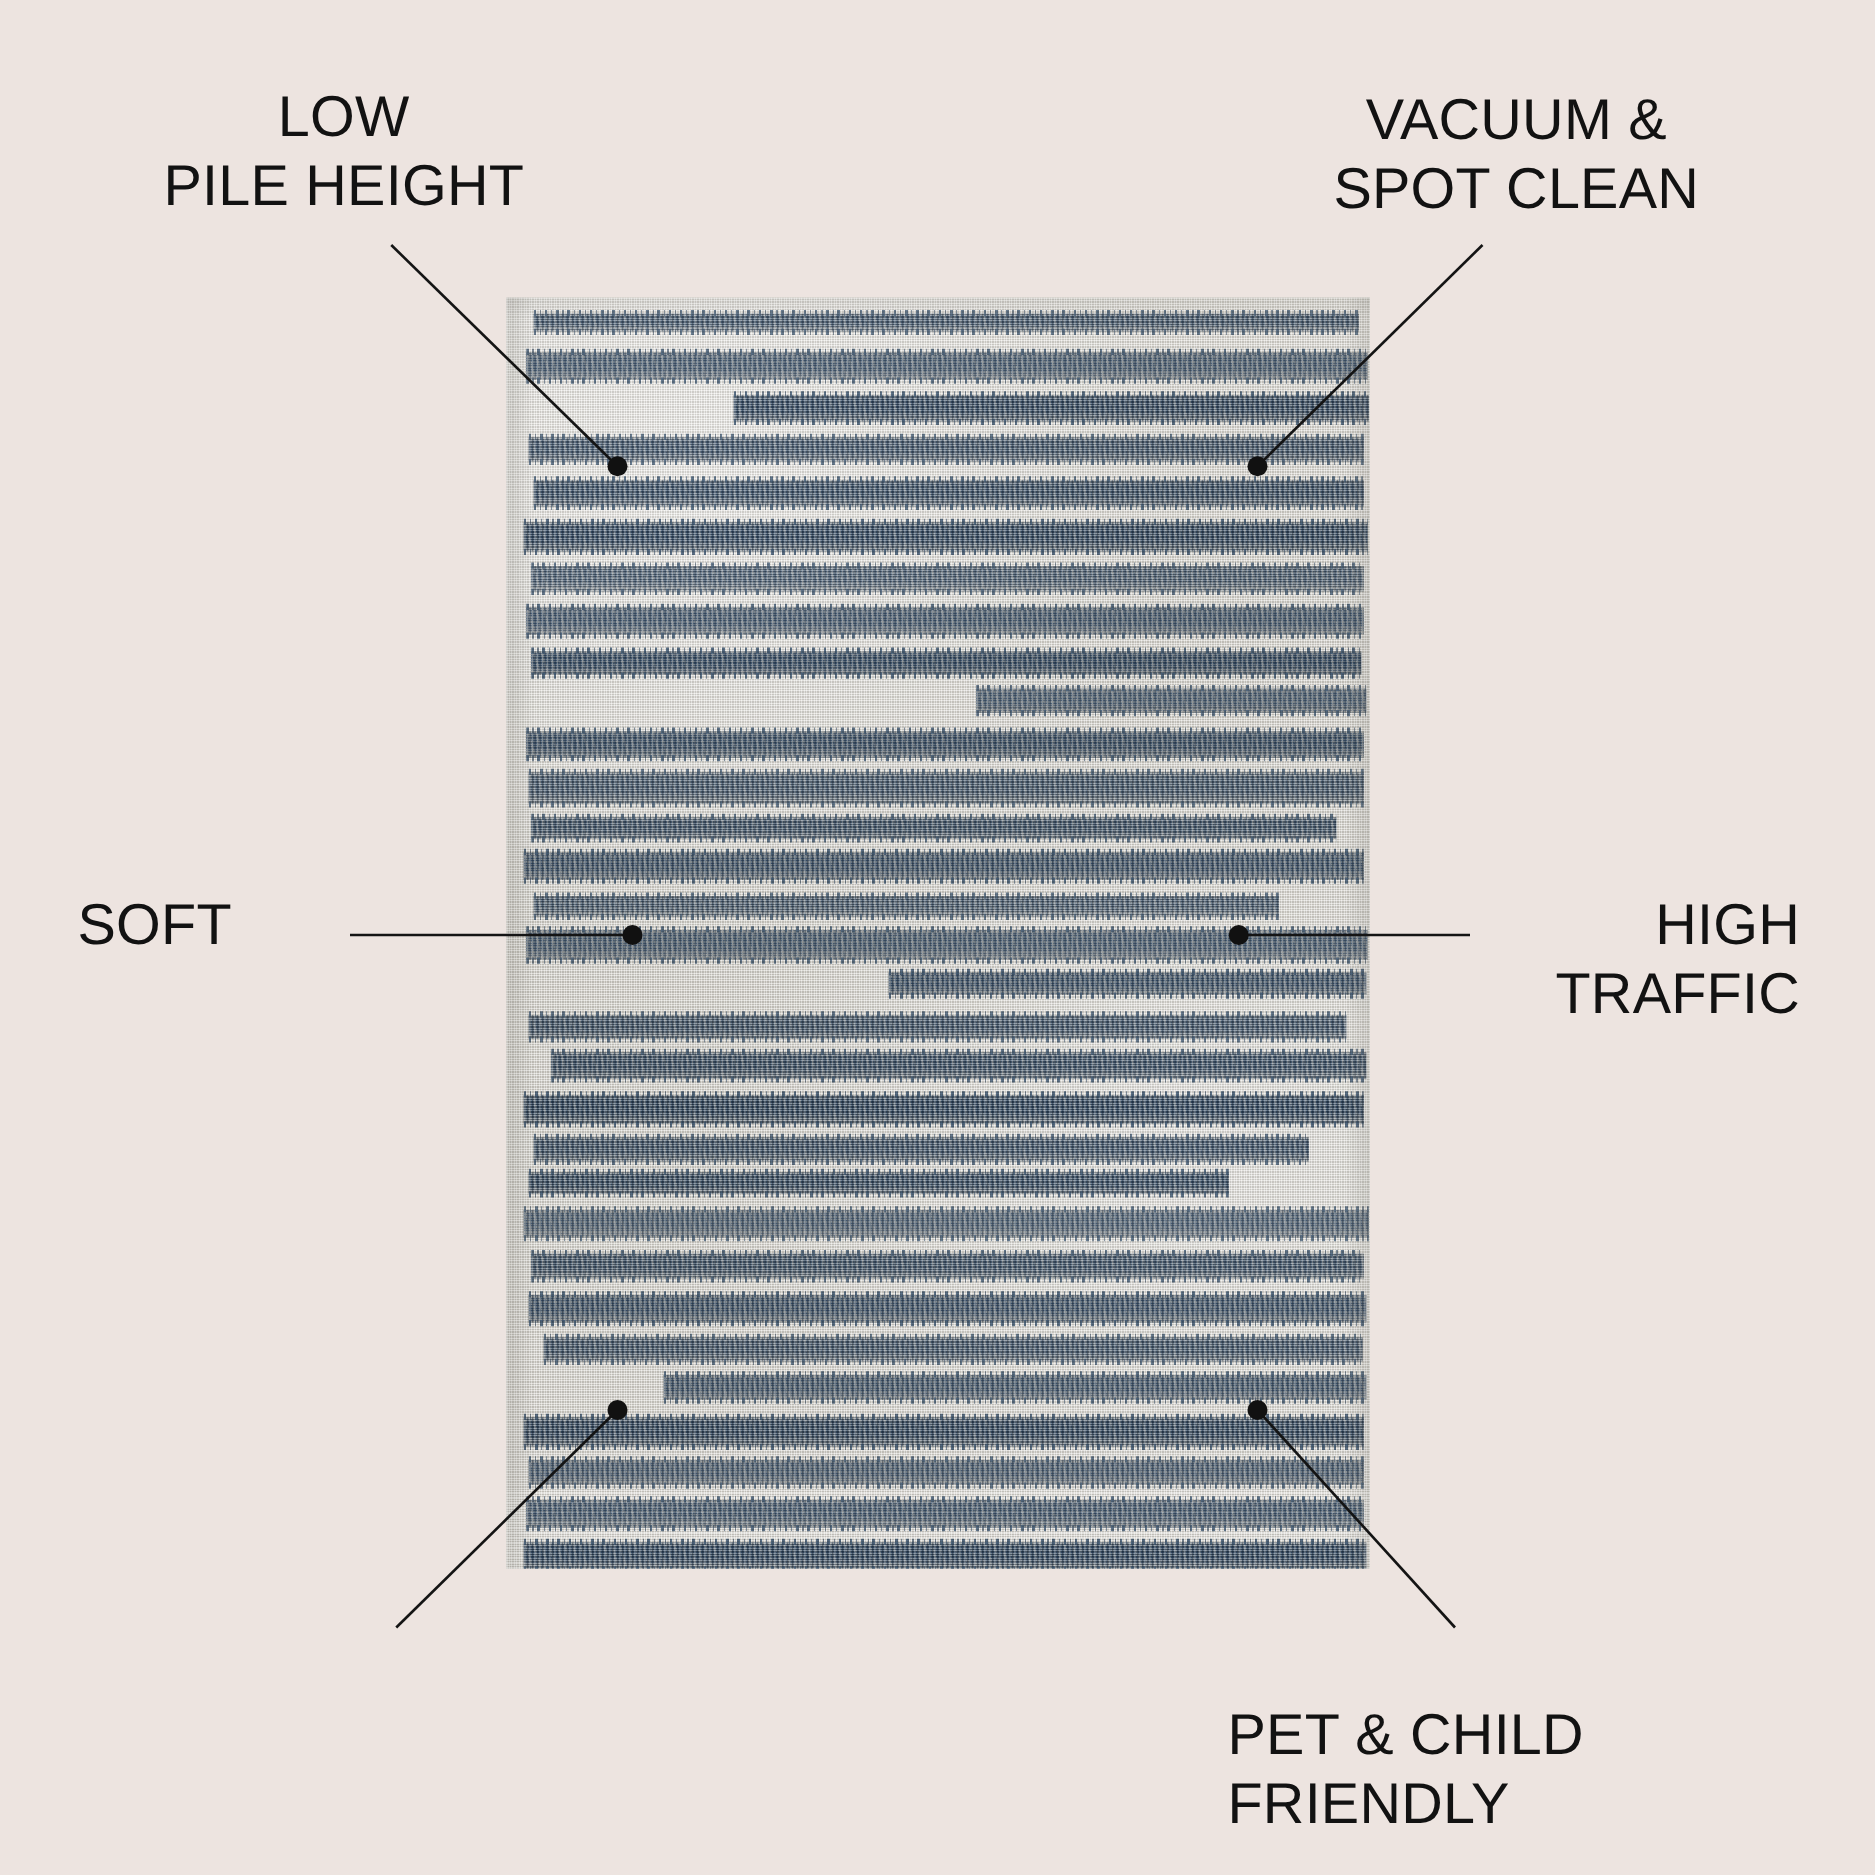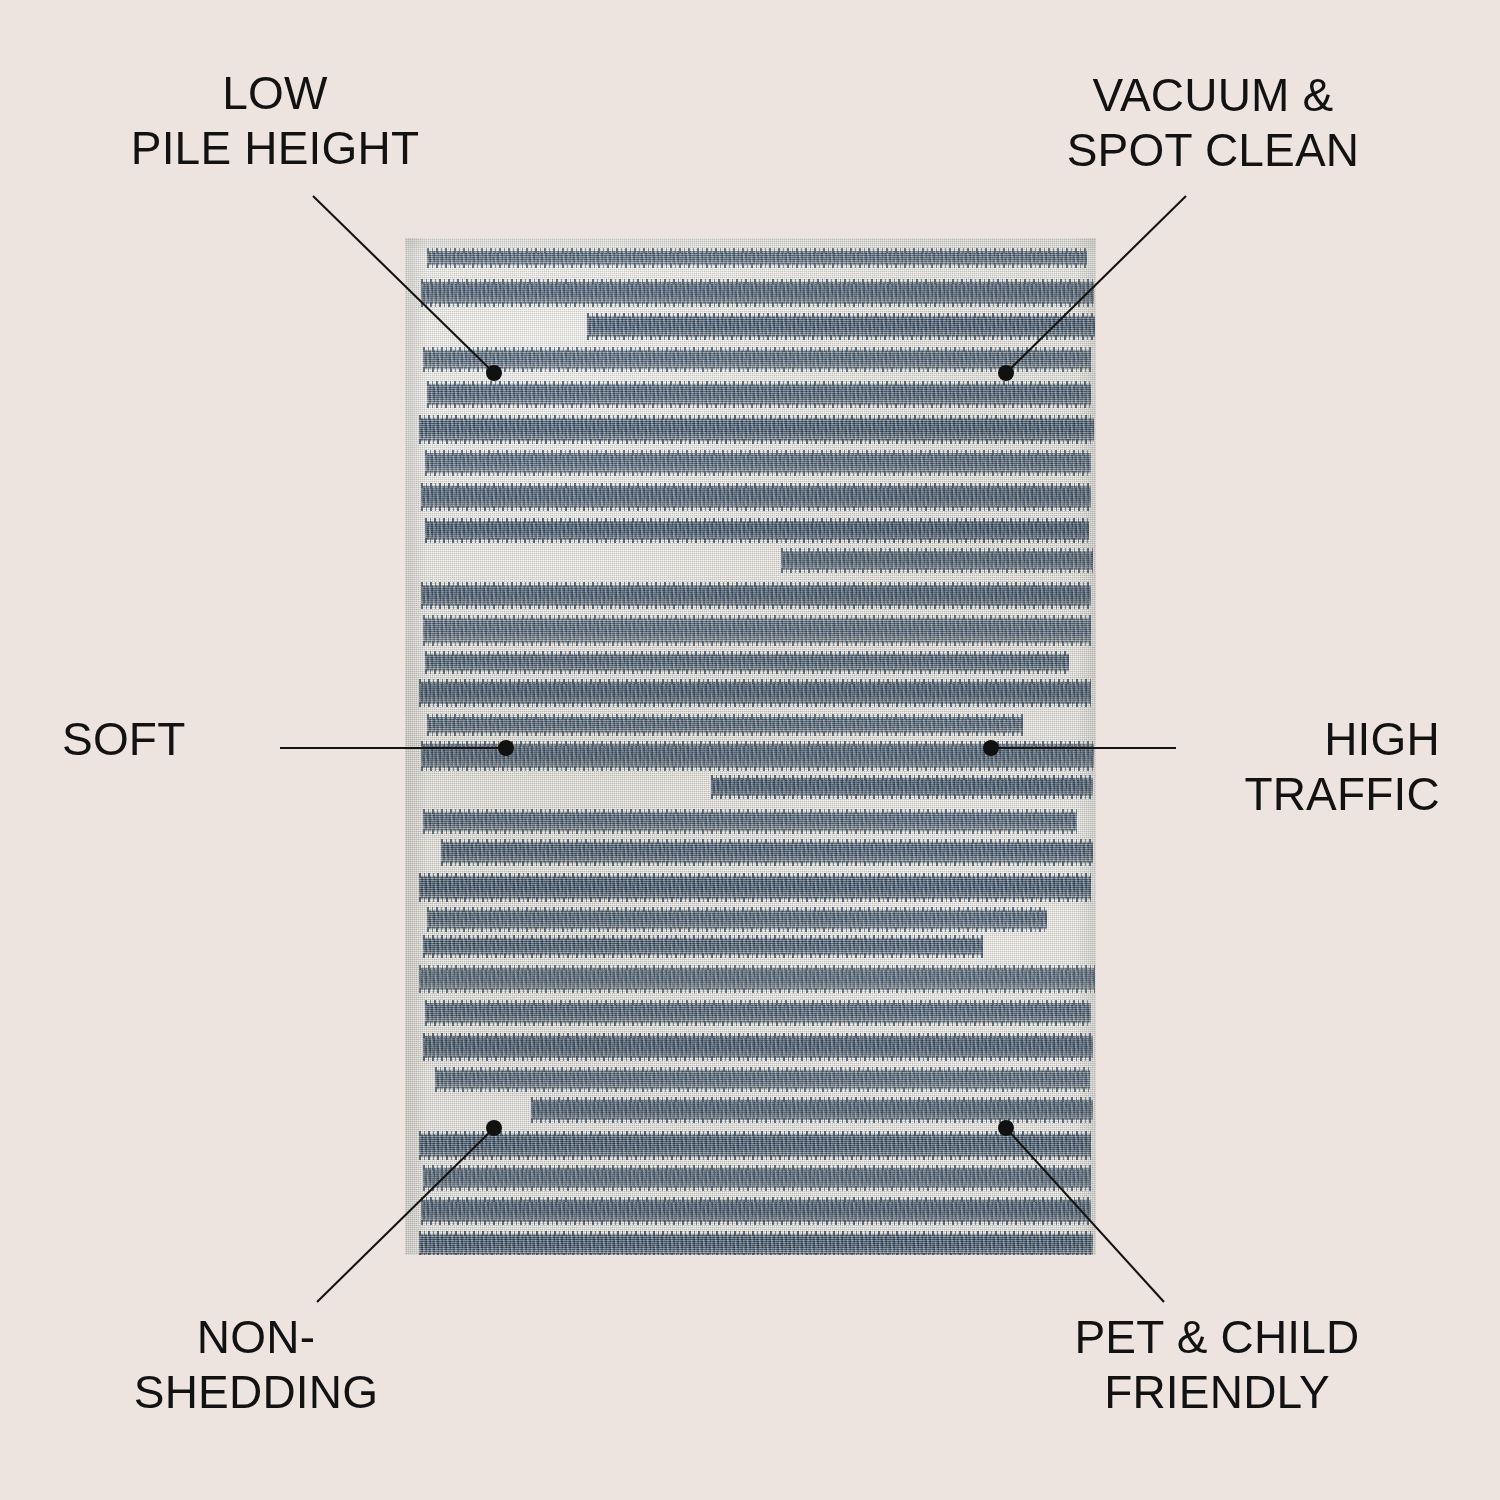--- a/index.html
+++ b/index.html
@@ -110,21 +110,21 @@
     line-height: 1.19;
     letter-spacing: .2px;
     font-weight: 400;
     white-space: pre-line;
   }
   .cl-low        { left: 60px;  top: 66px;   width: 430px; text-align: center; }
   .cl-vacuum     { right: 52px; top: 68px;   width: 470px; text-align: center; }
   .cl-soft       { left: 62px;  top: 712px;  width: 300px; text-align: left;   }
   .cl-high       { right: 60px; top: 712px;  width: 330px; text-align: right;  }
   .cl-nonshed    { left: 56px;  top: 1310px; width: 400px; text-align: center; }
-  .cl-petchild   { right: 48px; top: 1310px; width: 470px; text-align: center; }
+  .cl-petchild   { right: 48px; top: 1360px; width: 470px; }
 </style>
 </head>
 <body>
 
 <div id="stage">
 
   <div id="rug-photo">
     <div id="rug-noise"></div>
     <div id="stripe-layer">
         <div class="stripe" style="left: 22px; top: 13px; width: 660px; height: 14px; opacity: 0.86;"></div>
@@ -185,19 +185,17 @@
 PILE HEIGHT</div>
 
   <div class="callout-label cl-vacuum">VACUUM &amp;
 SPOT CLEAN</div>
 
   <div class="callout-label cl-high">HIGH
 TRAFFIC</div>
 
   <div class="callout-label cl-soft">SOFT</div>
 
-  <div class="callout-label cl-nonshed">NON-
-SHEDDING</div>
 
   <div class="callout-label cl-petchild">PET &amp; CHILD
 FRIENDLY</div>
 
 </div>
 
 </body></html>

